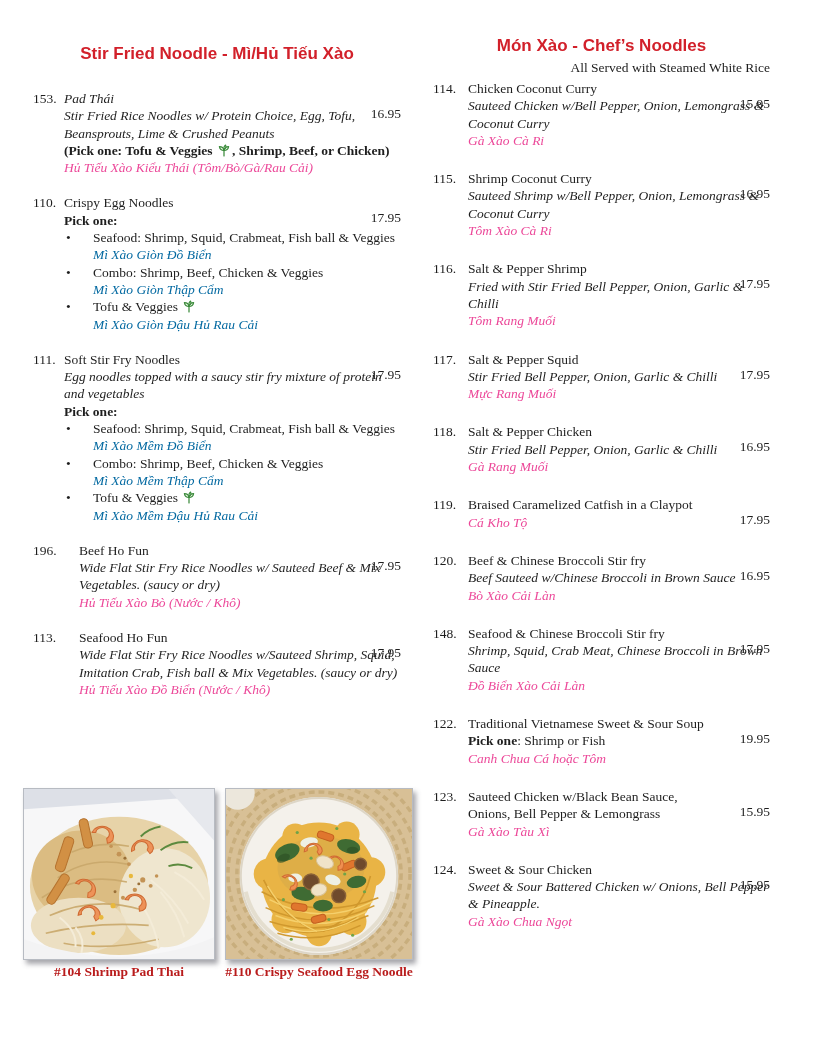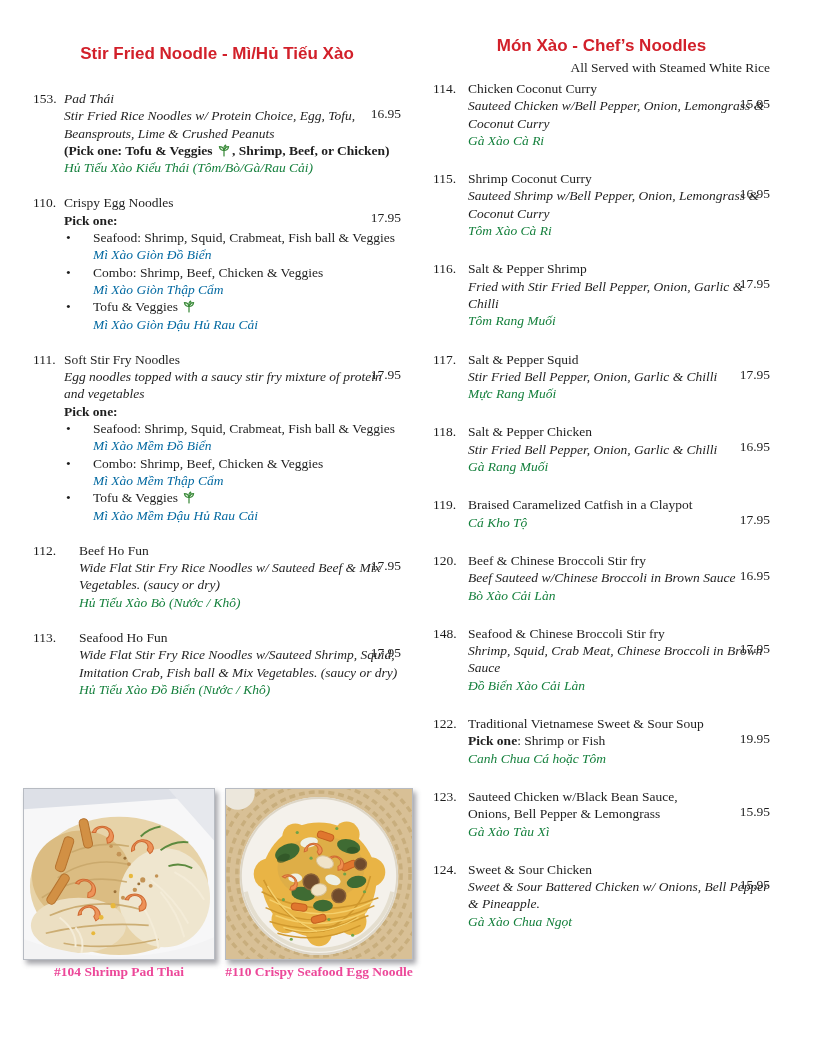--- a/index.html
+++ b/index.html
@@ -48,21 +48,21 @@
   .menu-item.indent { padding-left: 46px; }
   .num   { position: absolute; left: 0; top: 0; }
   .price { position: absolute; right: 0; top: 15px; }
   .title { display: block; padding-right: 50px; }
   .title.italic { font-style: italic; }
 
   .line { }
   .s-i { font-style: italic; }
   .s-b { font-weight: bold; }
   .s-r { }
-  .s-v { color: #15803d; font-style: italic; }
+  .s-v { color: #ec4899; font-style: italic; }
 
   .bullet { position: relative; padding-left: 29px; }
   .bullet .dot { position: absolute; left: 2px; top: 0; }
   .b-vi { color: #0369a1; font-style: italic; }
 
   .veg-icon { display: inline-block; vertical-align: -2px; margin: 0 1px; }
 
   .photos {
     position: absolute;
     left: 23px;
@@ -78,21 +78,21 @@
     box-shadow: 3px 4px 5px rgba(60,60,70,0.45);
     overflow: hidden;
     background: #eee;
   }
   .photo-frame svg { display: block; width: 100%; height: 100%; }
   .photos figcaption {
     text-align: center;
     margin-top: 4px;
     font-weight: bold;
     font-size: 13.5px;
-    color: #ec4899;
+    color: #b91c1c;
   }
 </style>
 </head>
 <body>
 
 <div class="page">
 
   <section class="col col-left">
     <h2 class="col-header">Stir Fried Noodle - Mì/Hủ Tiếu Xào</h2>
     <div class="items">
@@ -171,21 +171,21 @@
       <path d="M9 7 C8.6 4.4 9.2 2.2 11 1 C12 3.2 11 5.6 9 7 Z"></path>
     </g>
     <path d="M9 8 C9 10.5 9 12.5 9 15" fill="none" stroke="#3a8a3a" stroke-width="1.6" stroke-linecap="round"></path>
   </svg></div>
               <div class="b-vi">Mì Xào Mềm Đậu Hủ Rau Cải</div>
             </div>
           </div>
   </div>
 
   <div class="menu-item indent">
-    <span class="num">112.</span>
+    <span class="num">196.</span>
     <span class="title">Beef Ho Fun</span>
     <span class="price">17.95</span>
     <div class="lines">
             <div class="line"><span class="s-i">Wide Flat Stir Fry Rice Noodles w/ Sauteed Beef &amp; Mix Vegetables. (saucy or dry)</span></div>
             <div class="line"><span class="s-v">Hủ Tiếu Xào Bò (Nước / Khô)</span></div>
           </div>
   </div>
 
   <div class="menu-item indent">
     <span class="num">113.</span>

